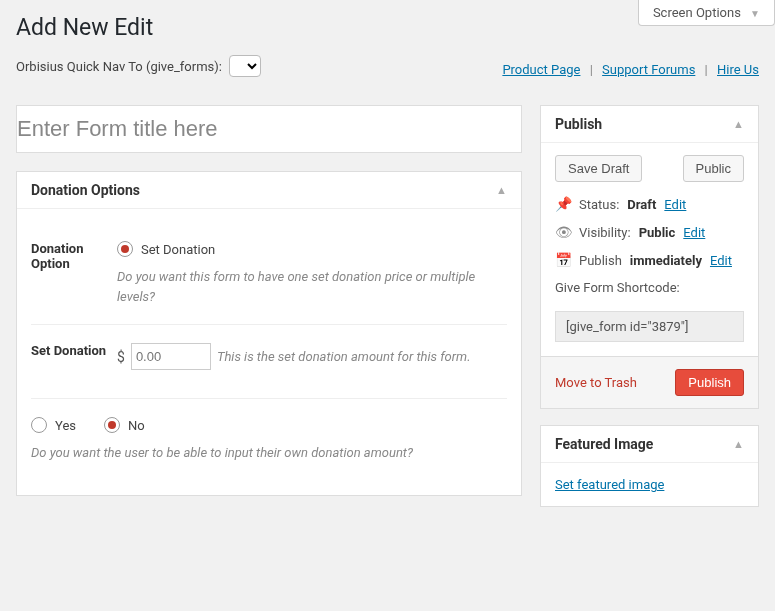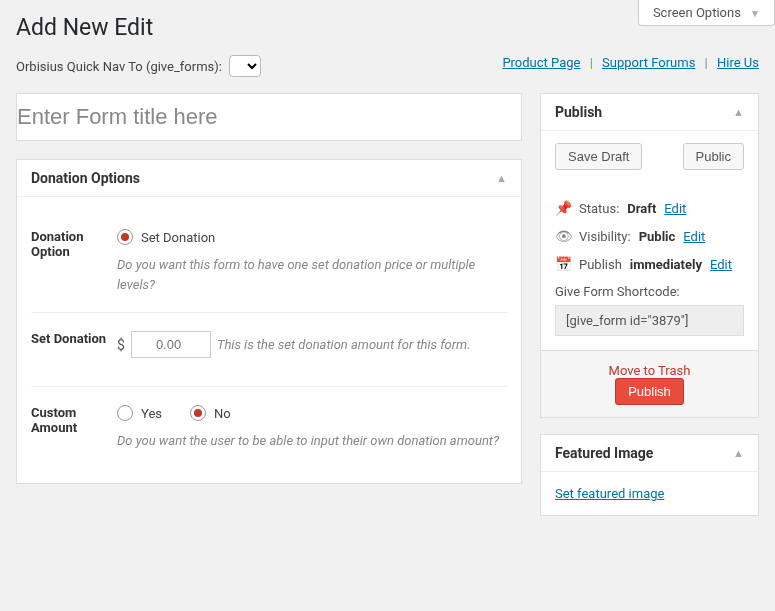--- a/index.html
+++ b/index.html
@@ -1,21 +1,21 @@
 <!DOCTYPE html>
 <html><head>
 <meta charset="utf-8">
 <style>
 * { box-sizing: border-box; margin: 0; padding: 0; }
 body { font-family: -apple-system, BlinkMacSystemFont, "Segoe UI", Roboto, sans-serif; font-size: 13px; color: #444; background: #f1f1f1; }
 .wrap { padding: 10px 16px; }
 .screen-options { position: absolute; top: 0; right: 0; border: 1px solid #ccc; border-top: none; background: #fff; padding: 5px 14px; font-size: 13px; color: #555; cursor: pointer; border-radius: 0 0 4px 4px; }
 .screen-options .tri { margin-left: 6px; color: #aaa; font-size: 10px; }
 h1.page-title { font-size: 23px; font-weight: 400; color: #23282d; margin: 4px 0 14px; }
-.quicknav-row { display: flex; justify-content: space-between; align-items: flex-start; margin-bottom: 16px; }
+.quicknav-row { display: flex; justify-content: space-between; align-items: flex-end; margin-bottom: 28px; }
 .quicknav-label { font-size: 13px; color: #444; }
 .quicknav-select { width: 32px; height: 22px; border: 1px solid #bbb; border-radius: 4px; background: #fff; margin-left: 4px; }
 .links { font-size: 13px; color: #555; }
 .links a { color: #0073aa; text-decoration: underline; }
 .links .sep { margin: 0 6px; color: #888; }
 .columns { display: flex; gap: 18px; }
 .col-main { flex: 1; min-width: 0; }
 .col-side { width: 219px; flex-shrink: 0; }
 .title-input { width: 100%; font-size: 22px; padding: 10px 0; border: 1px solid #ddd; background: #fff; color: #888; }
 .title-input::placeholder { color: #888; }
@@ -28,32 +28,32 @@
 .form-row:last-child { border-bottom: none; }
 .form-label { width: 86px; font-weight: bold; font-size: 13px; color: #333; padding-right: 6px; }
 .form-control { flex: 1; }
 .radio-group { display: flex; gap: 28px; align-items: center; margin-bottom: 10px; }
 .radio-item { display: flex; align-items: center; gap: 8px; cursor: pointer; }
 .radio-circle { width: 16px; height: 16px; border: 1px solid #999; border-radius: 50%; display: flex; align-items: center; justify-content: center; background: #fff; }
 .radio-circle.checked::after { content: ""; width: 8px; height: 8px; background: #c0392b; border-radius: 50%; }
 .help-text { font-style: italic; color: #888; font-size: 13px; line-height: 1.5; }
 .amount-row { display: flex; align-items: center; gap: 6px; margin-bottom: 10px; }
 .currency { font-size: 14px; color: #555; }
-.amount-input { width: 80px; padding: 5px 24px; border: 1px solid #ccc; font-size: 13px; color: #888; }
+.amount-input { width: 80px; padding: 5px 4px; border: 1px solid #ccc; font-size: 13px; color: #888; }
 .publish-body { padding: 12px 14px 0; }
-.publish-top-buttons { display: flex; justify-content: space-between; margin-bottom: 30px; }
+.publish-top-buttons { display: flex; justify-content: space-between; margin-bottom: 14px; }
 .btn { background: #f7f7f7; border: 1px solid #ccc; padding: 5px 12px; font-size: 13px; color: #555; cursor: pointer; border-radius: 3px; }
 .btn-primary { background: #e74c3c; border: 1px solid #c0392b; color: #fff; font-weight: 500; }
 .meta-line { display: flex; align-items: center; gap: 8px; margin-bottom: 12px; font-size: 13px; color: #555; }
 .meta-line strong { font-weight: bold; color: #333; }
 .meta-line a { color: #0073aa; text-decoration: underline; }
 .icon { width: 16px; color: #888; font-size: 14px; text-align: center; }
-.shortcode-label { font-size: 13px; color: #555; margin-bottom: 6px; }
+.shortcode-label { font-size: 13px; color: #555; margin-bottom: 16px; }
 .shortcode-box { background: #eee; border: 1px solid #ddd; padding: 7px 10px; font-size: 13px; color: #555; margin-bottom: 14px; }
-.publish-actions { display: flex; justify-content: space-between; align-items: center; border-top: 1px solid #ddd; padding: 12px 14px; background: #f5f5f5; flex-direction: column; }
+.publish-actions { display: flex; justify-content: space-between; align-items: center; border-top: 1px solid #ddd; padding: 12px 14px; background: #f5f5f5; }
 .trash-link { color: #c0392b; text-decoration: none; font-size: 13px; cursor: pointer; }
 .featured-link { color: #0073aa; text-decoration: underline; font-size: 13px; cursor: pointer; }
 </style>
 </head>
 <body>
 
 <div class="screen-options">
   <span>Screen Options</span>
   <span class="tri">▼</span>
 </div>
@@ -106,21 +106,20 @@
             <div class="form-control">
               <div class="amount-row">
                 <span class="currency">$</span>
                 <input type="text" class="amount-input" placeholder="0.00" style="">
                 <span class="help-text">This is the set donation amount for this form.</span>
               </div>
             </div>
           </div>
 
           <div class="form-row">
-            <div class="form-label">Custom Amount</div>
             <div class="form-control">
               <div class="radio-group">
                 <div class="radio-item">
                   <span class="radio-circle"></span>
                   <span>Yes</span>
                 </div>
                 <div class="radio-item">
                   <span class="radio-circle checked"></span>
                   <span>No</span>
                 </div>

